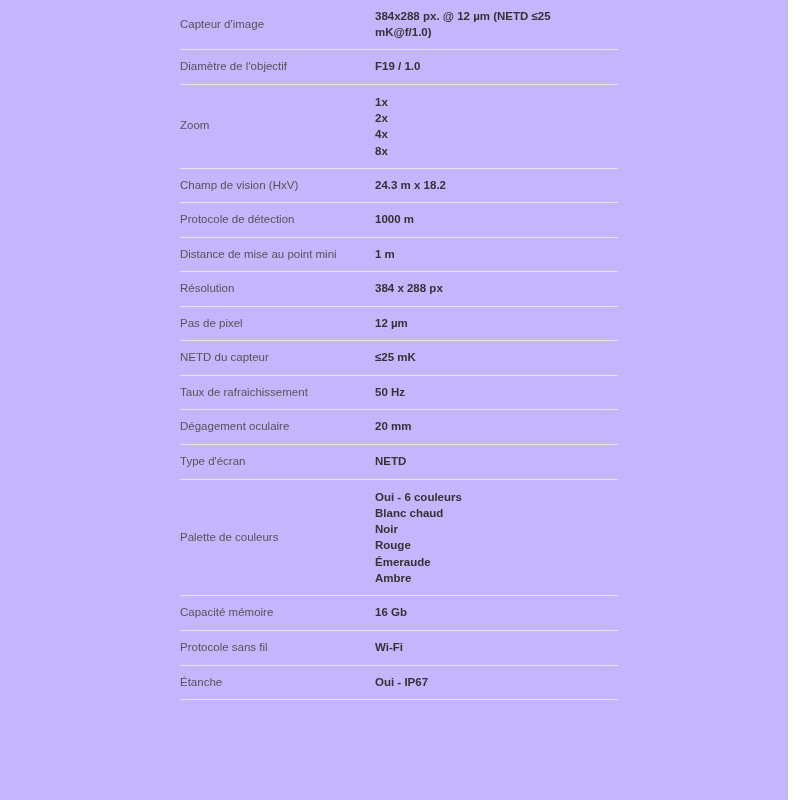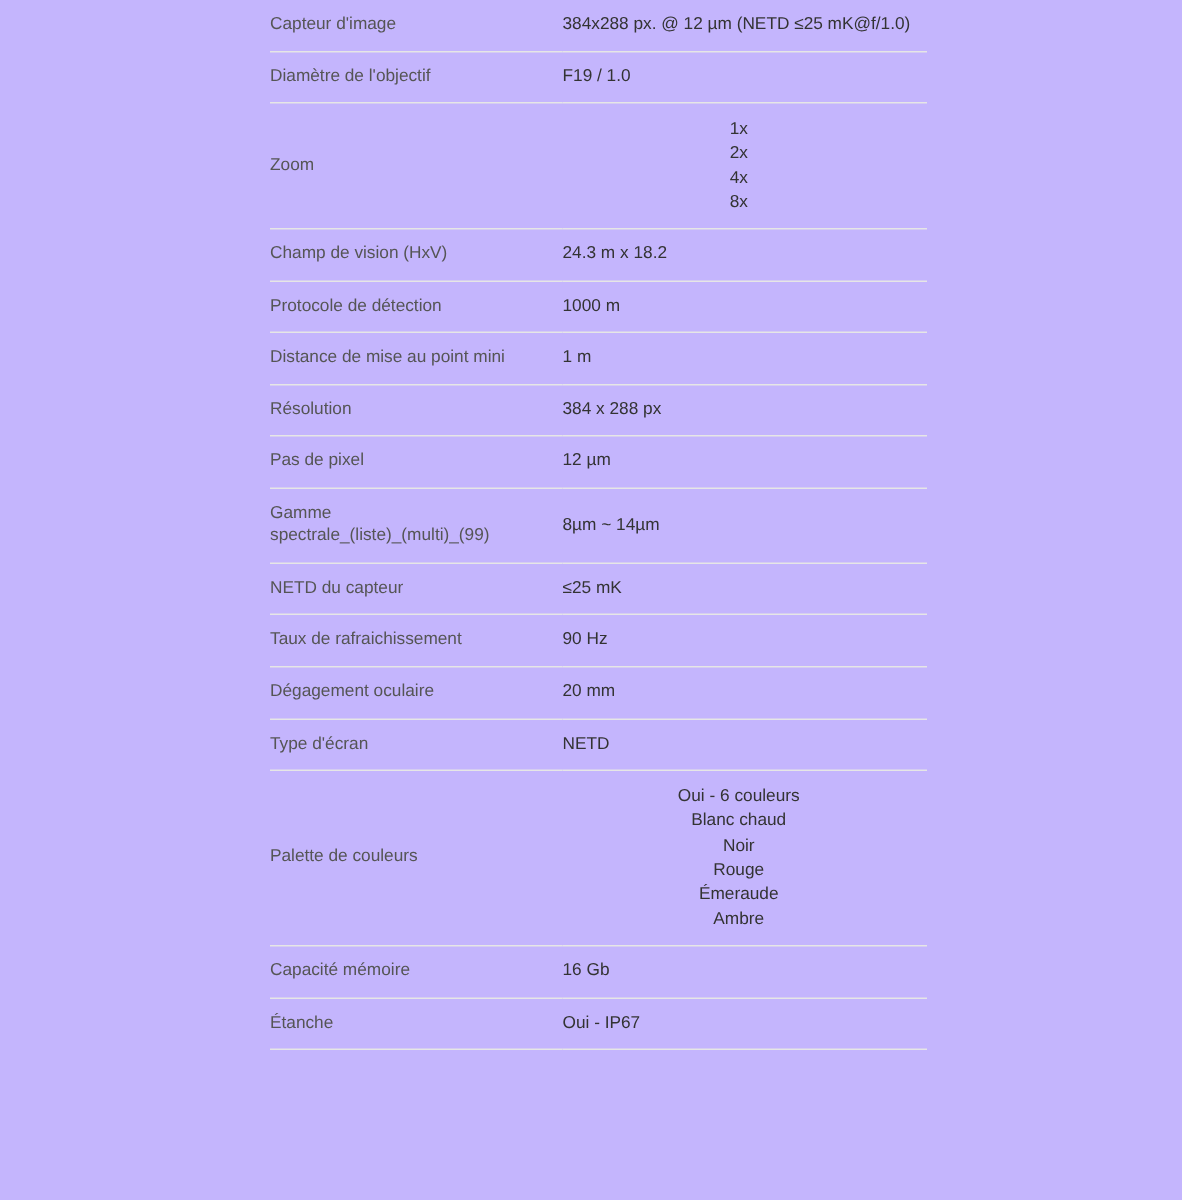--- a/index.html
+++ b/index.html
@@ -38,26 +38,25 @@
   }
   .spec-table td.label {
     width: 185px;
     color: #555555;
     font-weight: 400;
     padding-right: 10px;
   }
   .spec-table td.value {
     width: 235px;
     color: #333333;
-    font-weight: normal;
+    font-weight: bold;
   }
   .multi span {
     display: block;
     line-height: 1.42;
-    text-align: center;
   }
 </style>
 </head>
 <body>
 
 <div class="page">
   <table class="spec-table">
     <tbody>
         <tr>
           <td class="label">Capteur d'image</td>
@@ -90,30 +89,26 @@
         </tr>
         <tr>
           <td class="label">Résolution</td>
           <td class="value">384 x 288 px</td>
         </tr>
         <tr>
           <td class="label">Pas de pixel</td>
           <td class="value">12 µm</td>
         </tr>
         <tr>
-          <td class="label">Gamme spectrale_(liste)_(multi)_(99)</td>
-          <td class="value">8µm ~ 14µm</td>
-        </tr>
-        <tr>
           <td class="label">NETD du capteur</td>
           <td class="value">≤25 mK</td>
         </tr>
         <tr>
           <td class="label">Taux de rafraichissement</td>
-          <td class="value">90 Hz</td>
+          <td class="value">50 Hz</td>
         </tr>
         <tr>
           <td class="label">Dégagement oculaire</td>
           <td class="value">20 mm</td>
         </tr>
         <tr>
           <td class="label">Type d'écran</td>
           <td class="value">NETD</td>
         </tr>
         <tr>
@@ -125,18 +120,22 @@
             <span>Rouge</span>
             <span>Émeraude</span>
             <span>Ambre</span>
           </td>
         </tr>
         <tr>
           <td class="label">Capacité mémoire</td>
           <td class="value">16 Gb</td>
         </tr>
         <tr>
+          <td class="label">Protocole sans fil</td>
+          <td class="value">Wi-Fi</td>
+        </tr>
+        <tr>
           <td class="label">Étanche</td>
           <td class="value">Oui - IP67</td>
         </tr>
       </tbody>
   </table>
 </div>
 
 </body></html>

